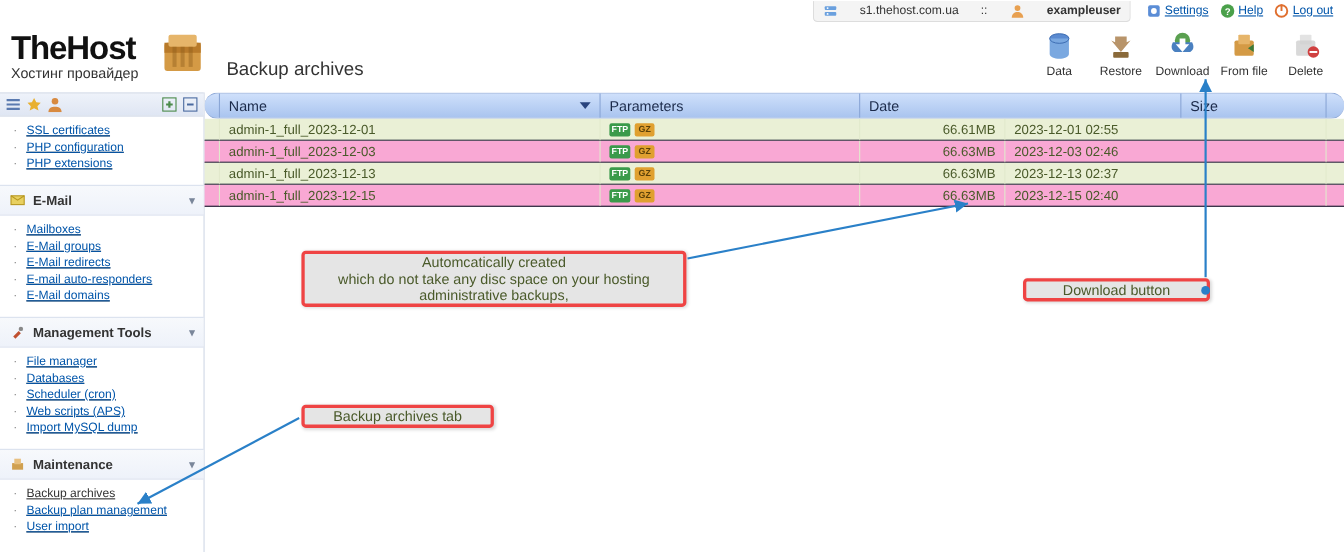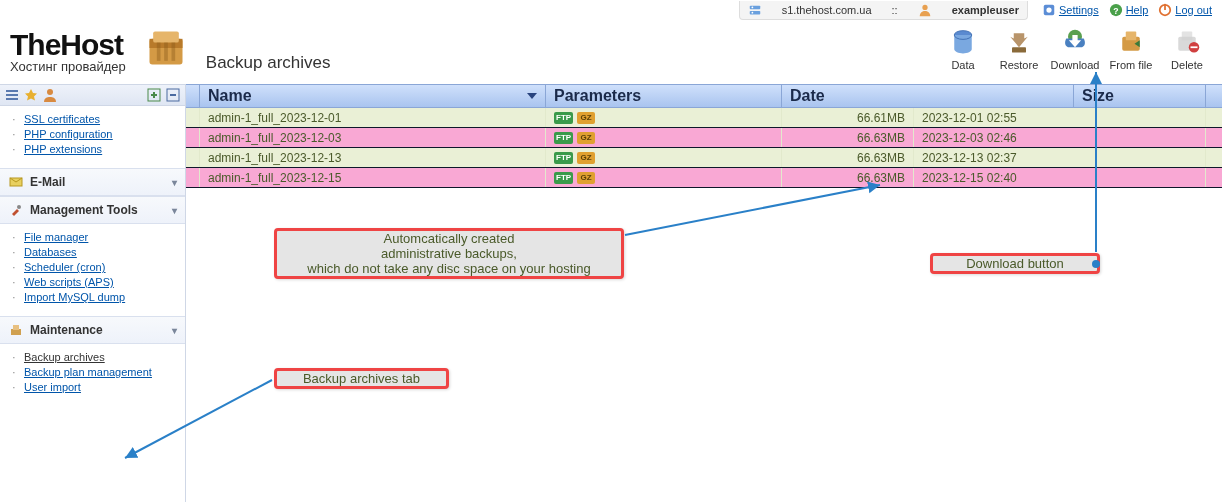--- a/index.html
+++ b/index.html
@@ -37,21 +37,21 @@
   .side-list li { list-style: none; margin: 3px 0; text-decoration: underline; }
   .side-list li a { color: #0055aa; }
   .side-list li.active a { color: #333; text-decoration: none; }
   .side-list li.bullet::before { content: "·"; margin-left: -12px; width: 12px; display: inline-block; color: #888; }
   .side-head { display: flex; align-items: center; gap: 6px; padding: 5px 8px; font-weight: bold; font-size: 12px; color: #333; background: linear-gradient(#f7f9fc,#eef2fa); border-top: 1px solid #d9e0ee; border-bottom: 1px solid #d9e0ee; }
   .side-head .mini-ico { cursor: default; }
   .side-head .arrow { margin-left: auto; color: #7a869a; font-size: 10px; }
 
   .content { position: absolute; top: 84px; left: 186px; right: 0; bottom: 0; }
   
-  .tbl-head { height: 24px; display: flex; background: linear-gradient(#cfe0fb,#a9c4ef); border-top: 1px solid #8aa6d6; border-bottom: 1px solid #8aa6d6; font-weight: bold; font-size: 16px; color: #1b2a4a; }
+  .tbl-head { height: 24px; display: flex; background: linear-gradient(#cfe0fb,#a9c4ef); border-top: 1px solid #8aa6d6; border-bottom: 1px solid #8aa6d6; font-weight: normal; font-size: 13px; color: #1b2a4a; border-radius: 12px; }
   .tbl-head .col { border-right: 1px solid #8aa6d6; display: flex; align-items: center; padding: 0 8px; position: relative; }
   .col-sel { width: 14px; padding: 0 2px !important; }
   .col-name { width: 346px; }
   .col-params { width: 236px; }
   .col-size { width: 132px; justify-content: flex-start; }
   .col-date { flex: 1; }
   .col-end { width: 14px; border-right: none !important; }
   .sort-ind { position: absolute; right: 8px; top: 50%; transform: translateY(-50%); width: 0; height: 0; border-left: 5px solid transparent; border-right: 5px solid transparent; border-top: 6px solid #29447e; }
 
   
@@ -245,20 +245,27 @@
   <div class="side-head">
     <span class="mini-ico">
         <svg viewBox="0 0 14 14">
           <rect x="1" y="3" width="12" height="8" fill="#e8d060" stroke="#b89820"></rect>
           <path d="M1 3l6 4 6-4" fill="none" stroke="#b89820"></path>
         </svg>
       </span>
     <span>E-Mail</span>
     <span class="arrow">▾</span>
   </div>
+  <ul class="side-list">
+    <li class="bullet"><a>Mailboxes</a></li>
+    <li class="bullet"><a>E-Mail groups</a></li>
+    <li class="bullet"><a>E-Mail redirects</a></li>
+    <li class="bullet"><a>E-mail auto-responders</a></li>
+    <li class="bullet"><a>E-Mail domains</a></li>
+  </ul>
 
   <div class="side-head">
     <span class="mini-ico">
         <svg viewBox="0 0 14 14">
           <path d="M3 11l5-5 2 2-5 5z" fill="#c05030"></path>
           <circle cx="10" cy="4" r="2" fill="#888"></circle>
         </svg>
       </span>
     <span>Management Tools</span>
     <span class="arrow">▾</span>
@@ -350,22 +357,22 @@
         <div class="cell c-size">66.63MB</div>
         <div class="cell c-date">2023-12-15 02:40</div>
         <div class="cell c-end"></div>
       </div>
     </div>
 </div>
 
 <div class="callout" style="left:274px; top:228px; width:350px;">
   <div id="callout-auto">
       <div>Automcatically created</div>
+      <div>which do not take any disc space on your hosting</div>
       <div>administrative backups,</div>
-      <div>which do not take any disc space on your hosting</div>
     </div>
 </div>
 <div class="callout" style="left:930px; top:253px; width:170px;">
   <span>Download button</span>
 </div>
 <div class="callout" style="left:274px; top:368px; width:175px;">
   <span>Backup archives tab</span>
 </div>
 
 <svg class="arrow-line" style="left:0;top:0;width:1222px;height:502px;">

